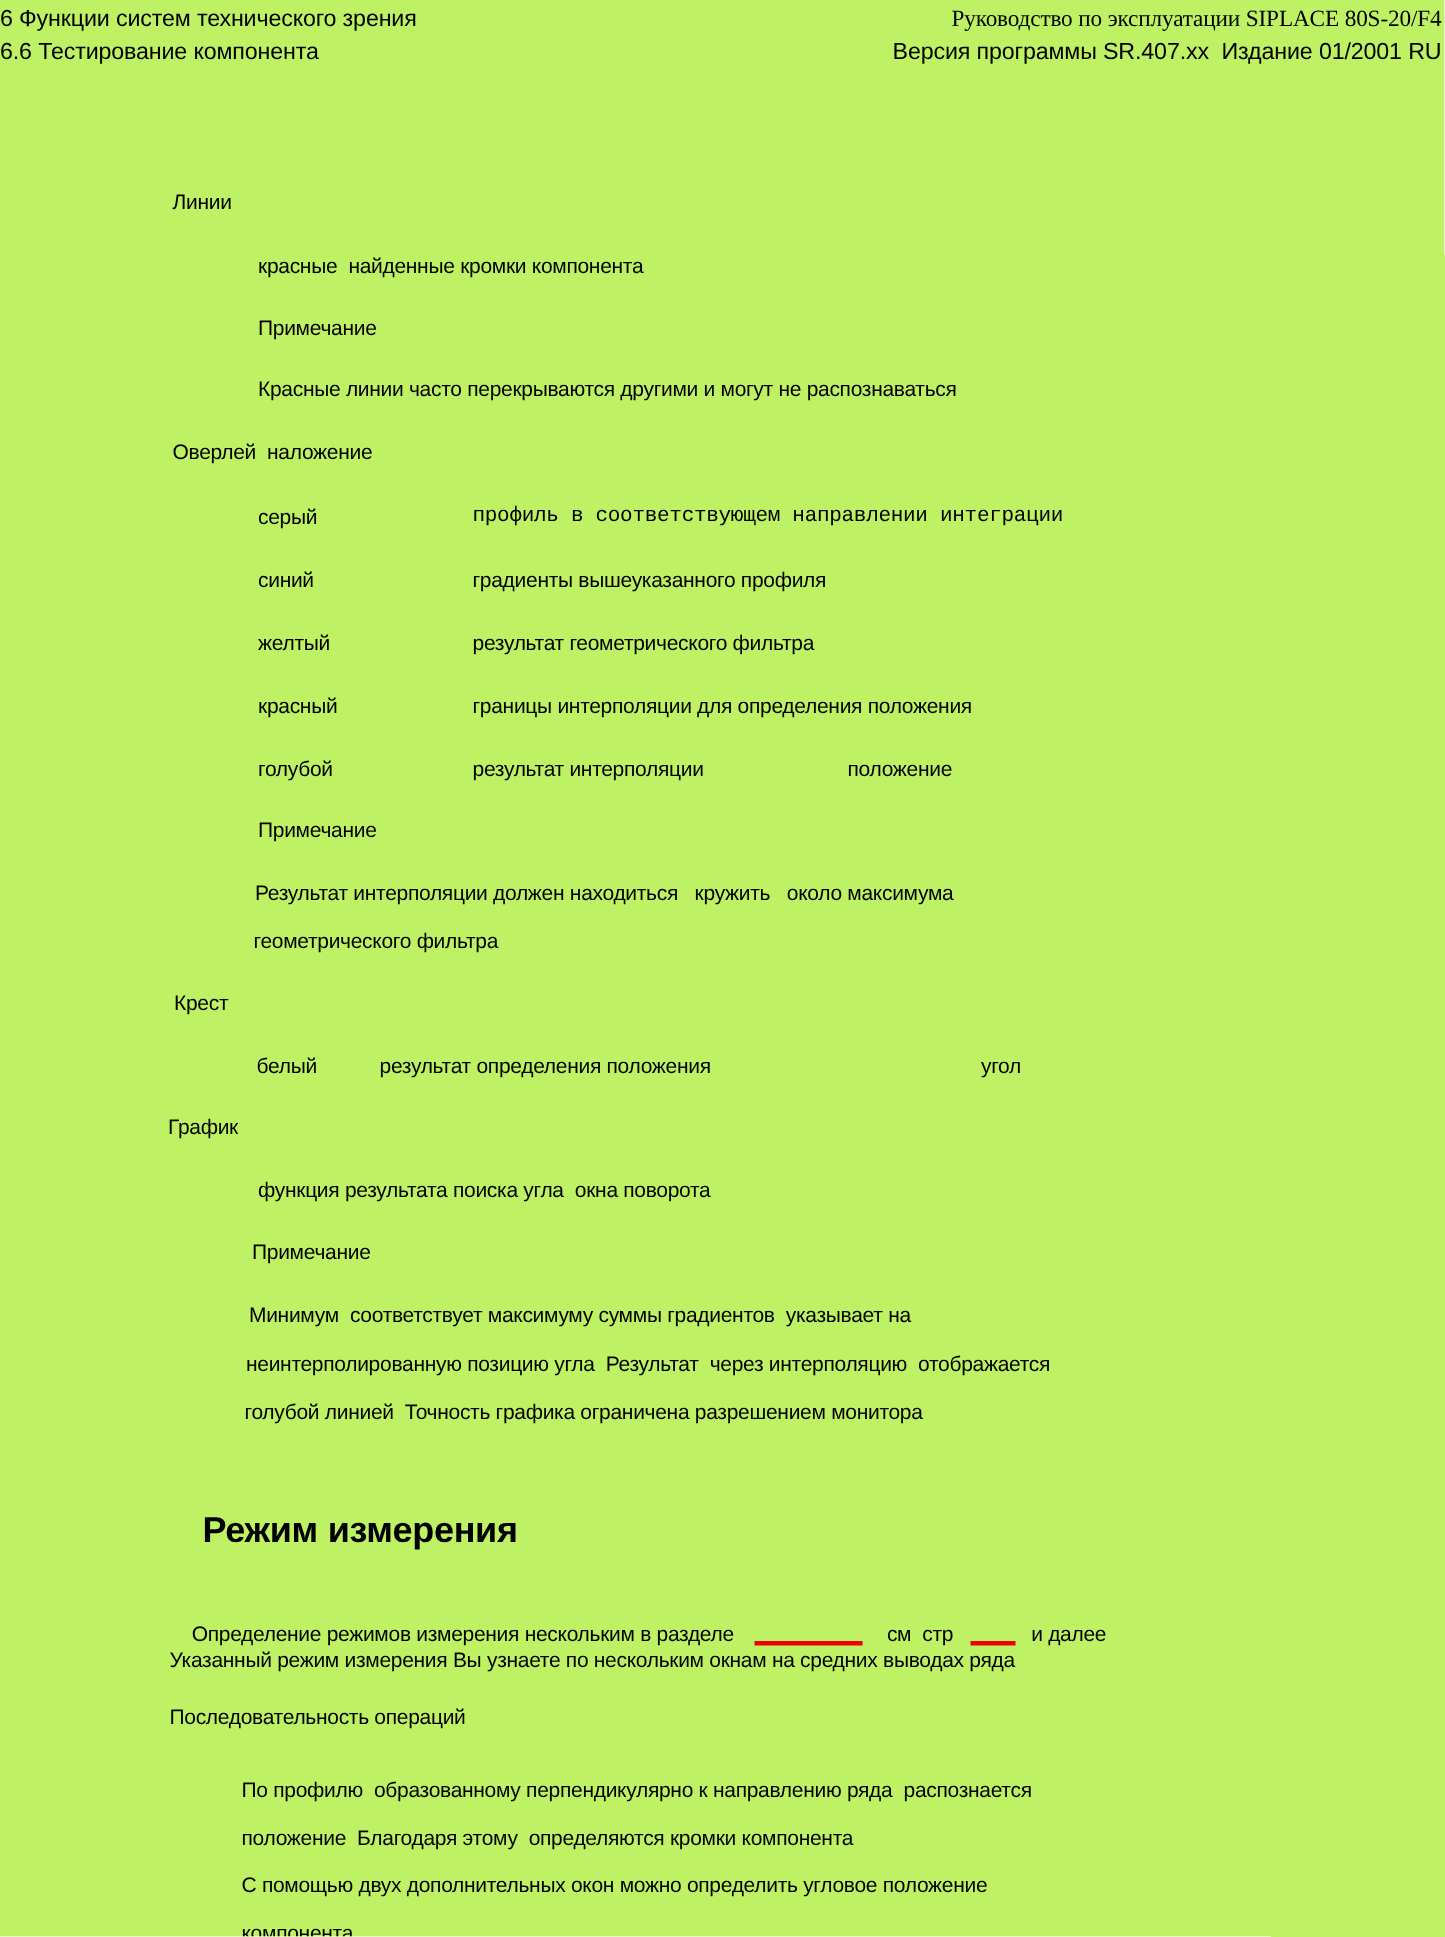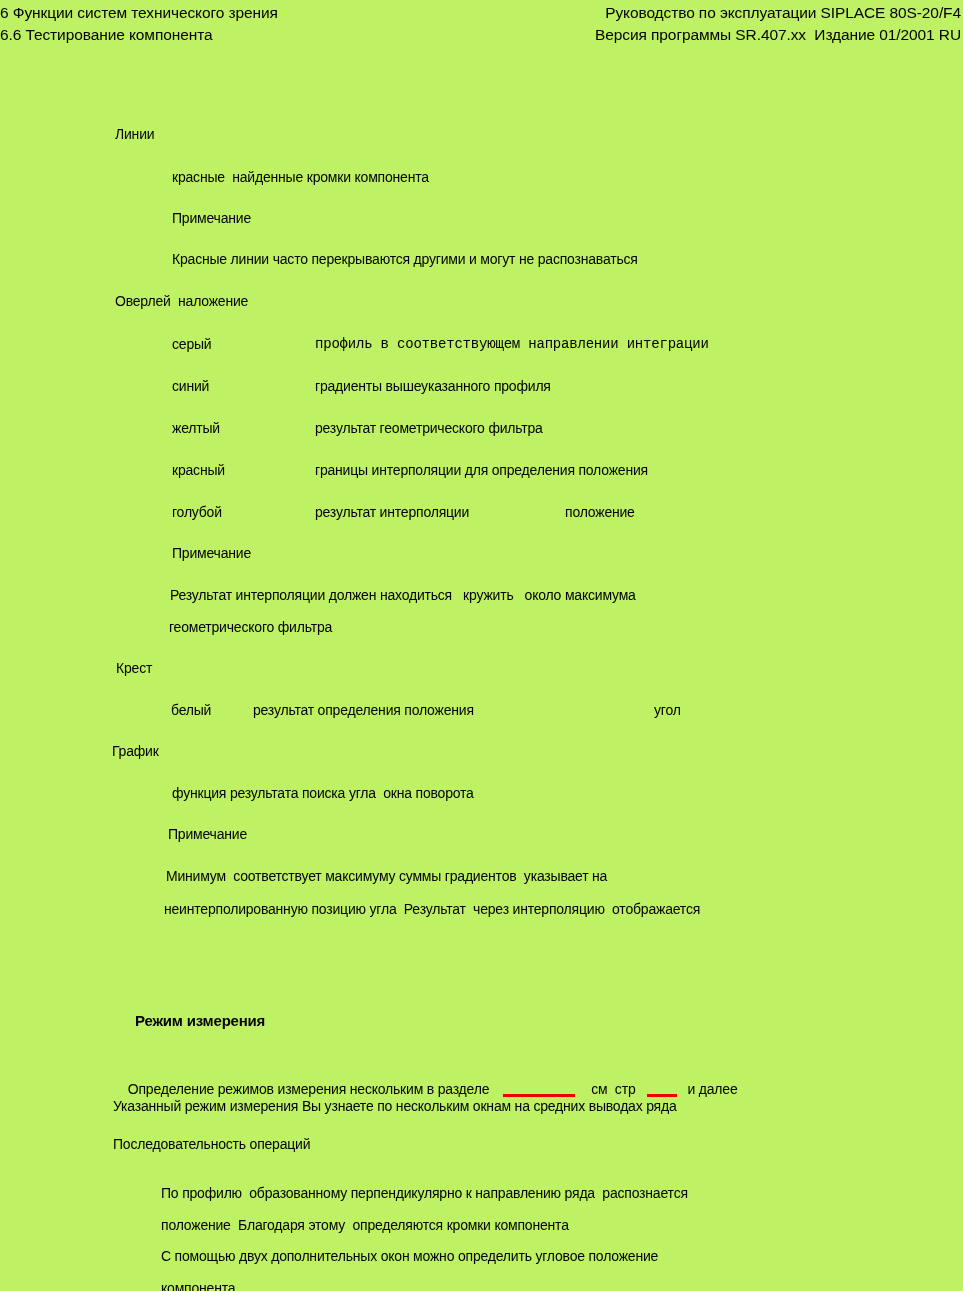--- a/index.html
+++ b/index.html
@@ -21,39 +21,39 @@
   }
   .hright { text-align: right; right: 2px; }
   .line {
     position: absolute;
     font-size: 14px;
     line-height: 24px;
     white-space: pre;
     letter-spacing: -0.2px;
   }
   .heading {  }
-  .bold-heading { font-weight: bold; font-size: 15px; }
+  .bold-heading { font-weight: bold; font-size: 24px; }
   .blank {
     display: inline-block;
     height: 15px;
     border-bottom: 3px solid #ee0000;
     transform: translateY(3px);
   }
   .blank.long { width: 72px; margin: 0 16px 0 14px; }
   .blank.short { width: 30px; margin: 0 10px 0 12px; }
 </style>
 </head>
 <body>
 
 <div class="page">
 
   <div>
     <div class="hline" style="left:0px; top:2px;">6 Функции систем технического зрения</div>
     <div class="hline" style="left:0px; top:24px;">6.6 Тестирование компонента</div>
-    <div class="hline hright" style="top:2px;">Руководство по эксплуатации SIPLACE 80S-20/F4</div>
+    <div class="hline hright" style="top:2px;font-family:Liberation Serif, serif;">Руководство по эксплуатации SIPLACE 80S-20/F4</div>
     <div class="hline hright" style="top:24px;">Версия программы SR.407.xx  Издание 01/2001 RU</div>
   </div>
 
   <div class="line heading" style="left:115px; top:122px;">Линии</div>
   <div class="line" style="left:172px; top:165px;">красные  найденные кромки компонента</div>
   <div class="line" style="left:172px; top:206px;">Примечание</div>
   <div class="line" style="left:172px; top:247px;">Красные линии часто перекрываются другими и могут не распознаваться</div>
 
   <div class="line heading" style="left:115px; top:289px;">Оверлей  наложение</div>
 
@@ -80,20 +80,21 @@
   <div class="line heading" style="left:116px; top:656px;">Крест</div>
   <div class="line" style="left:171px; top:698px;">белый</div>
   <div class="line" style="left:253px; top:698px;">результат определения положения</div>
   <div class="line" style="left:654px; top:698px;">угол</div>
 
   <div class="line heading" style="left:112px; top:739px;">График</div>
   <div class="line" style="left:172px; top:781px;">функция результата поиска угла  окна поворота</div>
   <div class="line" style="left:168px; top:822px;">Примечание</div>
   <div class="line" style="left:166px; top:864px;">Минимум  соответствует максимуму суммы градиентов  указывает на</div>
   <div class="line" style="left:164px; top:897px;">неинтерполированную позицию угла  Результат  через интерполяцию  отображается</div>
+  <div class="line" style="left:163px; top:929px;">голубой линией  Точность графика ограничена разрешением монитора</div>
 
   <div class="line bold-heading" style="left:135px; top:1009px;">Режим измерения</div>
 
   <div class="line" style="left:113px; top:1052px;">
     <span>Определение режимов измерения нескольким в разделе</span><span class="blank long"></span><span>см  стр</span><span class="blank short"></span><span>и далее</span>
   </div>
 
   <div class="line" style="left:113px; top:1094px;">Указанный режим измерения Вы узнаете по нескольким окнам на средних выводах ряда</div>
   <div class="line" style="left:113px; top:1132px;">Последовательность операций</div>
 

